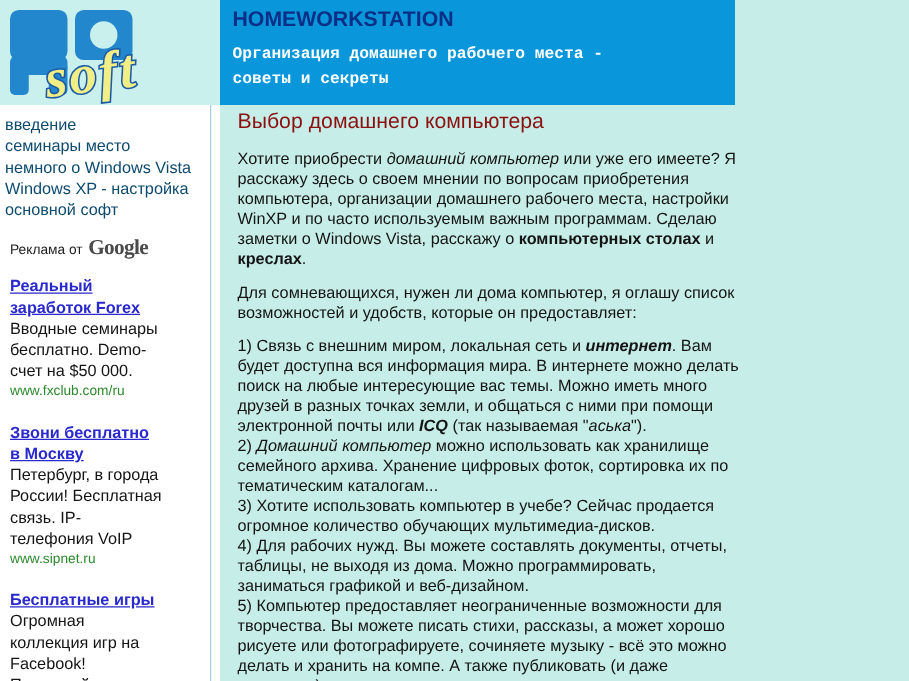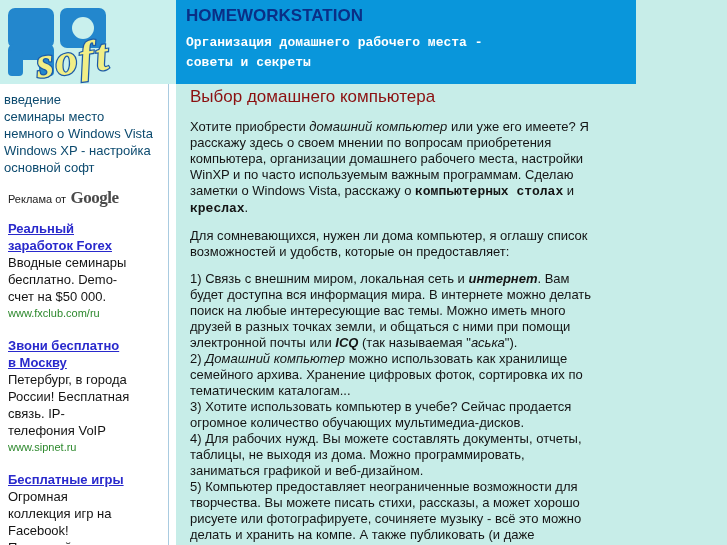--- a/index.html
+++ b/index.html
@@ -3,21 +3,21 @@
 <meta charset="utf-8">
 <style>
   html,body{margin:0;padding:0;}
   #page{
     position:relative;width:727px;height:545px;overflow:hidden;
     background:#c7ede8;font-family:"Liberation Sans",sans-serif;
   }
   
   .logo-cell{position:absolute;left:0;top:0;width:176px;height:84px;background:#c9f0ed;cursor:pointer;}
   
-  .header{position:absolute;left:176px;top:0;width:460px;height:84px;background:#0996db;box-sizing:border-box;padding:6px 27px 0 10px;}
+  .header{position:absolute;left:176px;top:0;width:412px;height:84px;background:#0996db;box-sizing:border-box;padding:6px 27px 0 10px;}
   .header-title{color:#0a2f86;font-weight:bold;font-size:17px;line-height:20px;letter-spacing:0px;}
   .header-subtitle{margin-top:7px;color:#ffffff;font-family:"Liberation Mono","DejaVu Sans Mono",monospace;font-weight:bold;font-size:13px;line-height:20px;white-space:nowrap;}
   
   .sidebar{position:absolute;left:0;top:84px;width:176px;height:461px;background:#ffffff;}
   .sidebar-rule{position:absolute;right:7px;top:0;bottom:0;width:1px;background:#a9cbe0;}
   .nav{padding:7px 10px 0 4px;}
   .nav-link{display:block;color:#0c4a6e;font-size:13px;line-height:17px;text-decoration:none;cursor:pointer;}
   .ads-brand{margin:12px 0 0 8px;color:#333;}
   .ads-brand .prefix{font-size:11px;color:#222;text-align:center;}
   .ads-brand .brand{font-family:"Liberation Serif",serif;font-size:17px;color:#4a4a4a;font-weight:600;letter-spacing:-0.5px;}
@@ -27,21 +27,21 @@
   .ad-text{color:#141414;font-size:13px;line-height:17px;}
   .ad-url{color:#2c882c;font-size:11px;line-height:14px;margin-top:1px;cursor:pointer;}
   
   .main{position:absolute;left:190px;top:86px;width:402px;}
   .article-heading{margin:0;color:#8b1010;font-size:17px;line-height:21px;font-weight:normal;}
   .article-body{margin-top:12px;color:#141414;font-size:13px;line-height:16px;}
   .para{margin:0;}
   .para.gap{margin-top:11px;}
   .seg-n{font-style:normal;}
   .seg-i{font-style:italic;}
-  .seg-b{font-weight:bold;font-family:Liberation Mono, monospace;}
+  .seg-b{font-weight:bold;}
   .seg-bi{font-weight:bold;font-style:italic;}
 </style>
 </head>
 <body>
 
 <div id="page">
 
   <div class="logo-cell">
     <svg width="176" height="84" viewBox="0 0 176 84">
       <rect x="8" y="8" width="46" height="40" rx="7" fill="#2387cd"></rect>

